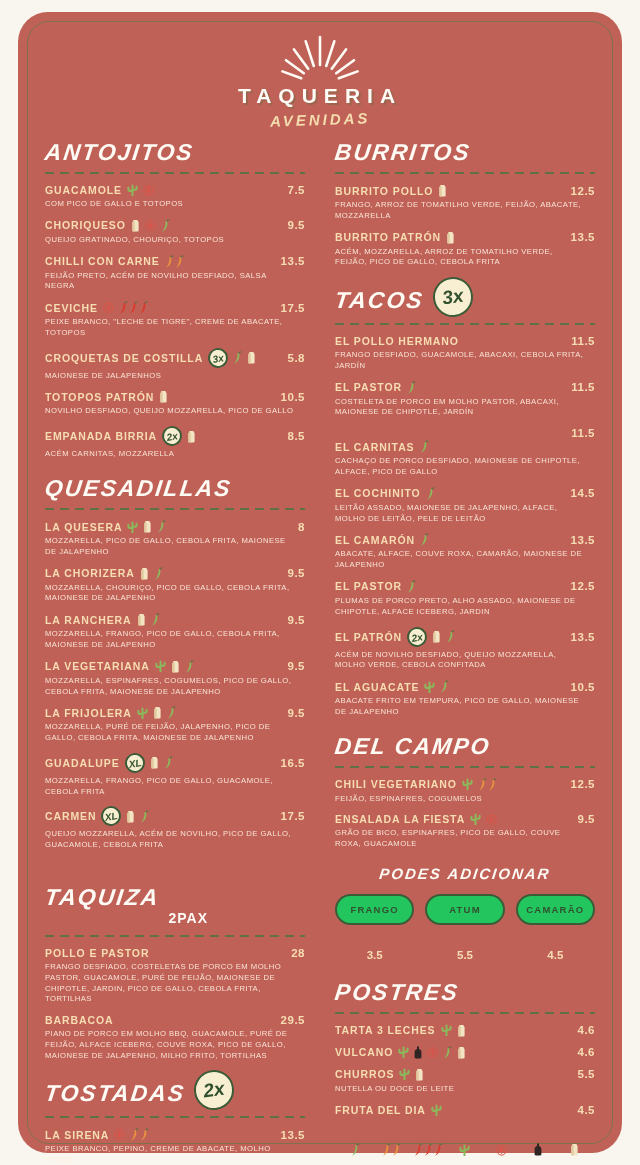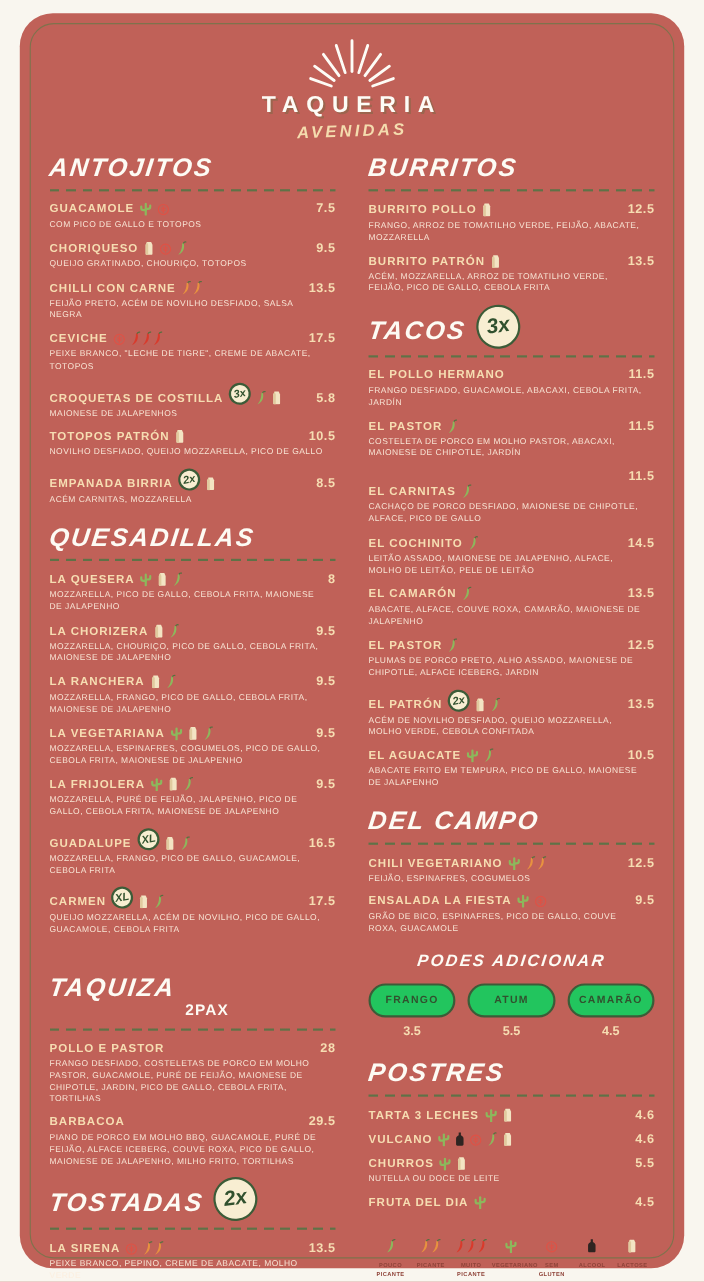--- a/index.html
+++ b/index.html
@@ -22,42 +22,42 @@
   .col{flex:1;min-width:0;}
   .menu-section{margin-bottom:15px;}
   .sec-head{display:flex;align-items:center;gap:9px;margin-bottom:2px;}
   .sec-title{color:#fdfbf4;font-weight:bold;font-style:italic;font-size:23px;
     letter-spacing:2px;transform:skewX(-7deg);display:inline-block;white-space:nowrap;}
   .sec-suffix{color:#fdfbf4;font-weight:bold;font-size:14px;letter-spacing:1px;align-self:flex-end;margin-bottom:3px;margin-top:44px;}
   .dashes{height:2px;margin:6px 0 10px;
     background:repeating-linear-gradient(90deg,#5f7247 0 9px,transparent 9px 15px);}
   
   .item{margin-bottom:9px;}
-  .item-row{display:flex;align-items:flex-end;gap:5px;}
+  .item-row{display:flex;align-items:center;gap:5px;}
   .item-name{color:#f6ddb2;font-weight:bold;font-size:10.5px;letter-spacing:.9px;white-space:nowrap;}
   .item-price{margin-left:auto;color:#f6ddb2;font-weight:bold;font-size:11.5px;letter-spacing:.5px;}
   .price-above{text-align:right;color:#f6ddb2;font-weight:bold;font-size:11.5px;letter-spacing:.5px;margin-bottom:1px;}
   .item-desc{color:rgba(252,238,222,.93);font-size:7.7px;letter-spacing:.45px;
     line-height:1.4;margin-top:3px;max-width:97%;}
   .ico{display:inline-flex;align-items:center;gap:1px;}
   .ico svg{display:block;}
   .badge{display:inline-flex;align-items:center;justify-content:center;
     width:20px;height:20px;border-radius:50%;background:#f8eed2;border:2px solid #3c5c38;
     color:#31512e;font-weight:bold;font-style:italic;font-size:10px;transform:rotate(-10deg);box-sizing:border-box;}
   .badge-lg{width:40px;height:40px;font-size:19px;border-width:2.5px;transform:rotate(-8deg);margin-top:-6px;}
   
   .addons{margin:4px 0 18px;}
   .addons-title{text-align:center;color:#fdfbf4;font-weight:bold;font-style:italic;
     font-size:15px;letter-spacing:2px;transform:skewX(-7deg);margin-bottom:12px;}
   .pill-row{display:flex;gap:11px;justify-content:space-between;}
   .pill-col{flex:1;text-align:center;}
   .pill{width:100%;height:31px;border-radius:16px;background:#22c55e;border:2px solid #3c5c38;
     color:#31512e;font-weight:bold;font-size:9.5px;letter-spacing:1.2px;
     font-family:"Liberation Sans",sans-serif;cursor:pointer;}
-  .pill-price{margin-top:7px;color:#f6ddb2;font-weight:bold;font-size:11.5px;}
+  .pill-price{margin-top:24px;color:#f6ddb2;font-weight:bold;font-size:11.5px;}
   
   .legend{display:flex;justify-content:space-between;align-items:flex-start;
     margin-top:26px;padding:0 2px;}
   .legend-item{width:36px;text-align:center;}
   .legend-item .ico{justify-content:center;height:14px;align-items:flex-end;}
   .legend-label{margin-top:4px;color:#8f4339;font-weight:bold;font-size:5.2px;
     letter-spacing:.4px;line-height:1.5;text-transform:uppercase;}
 </style>
 </head>
 <body>

